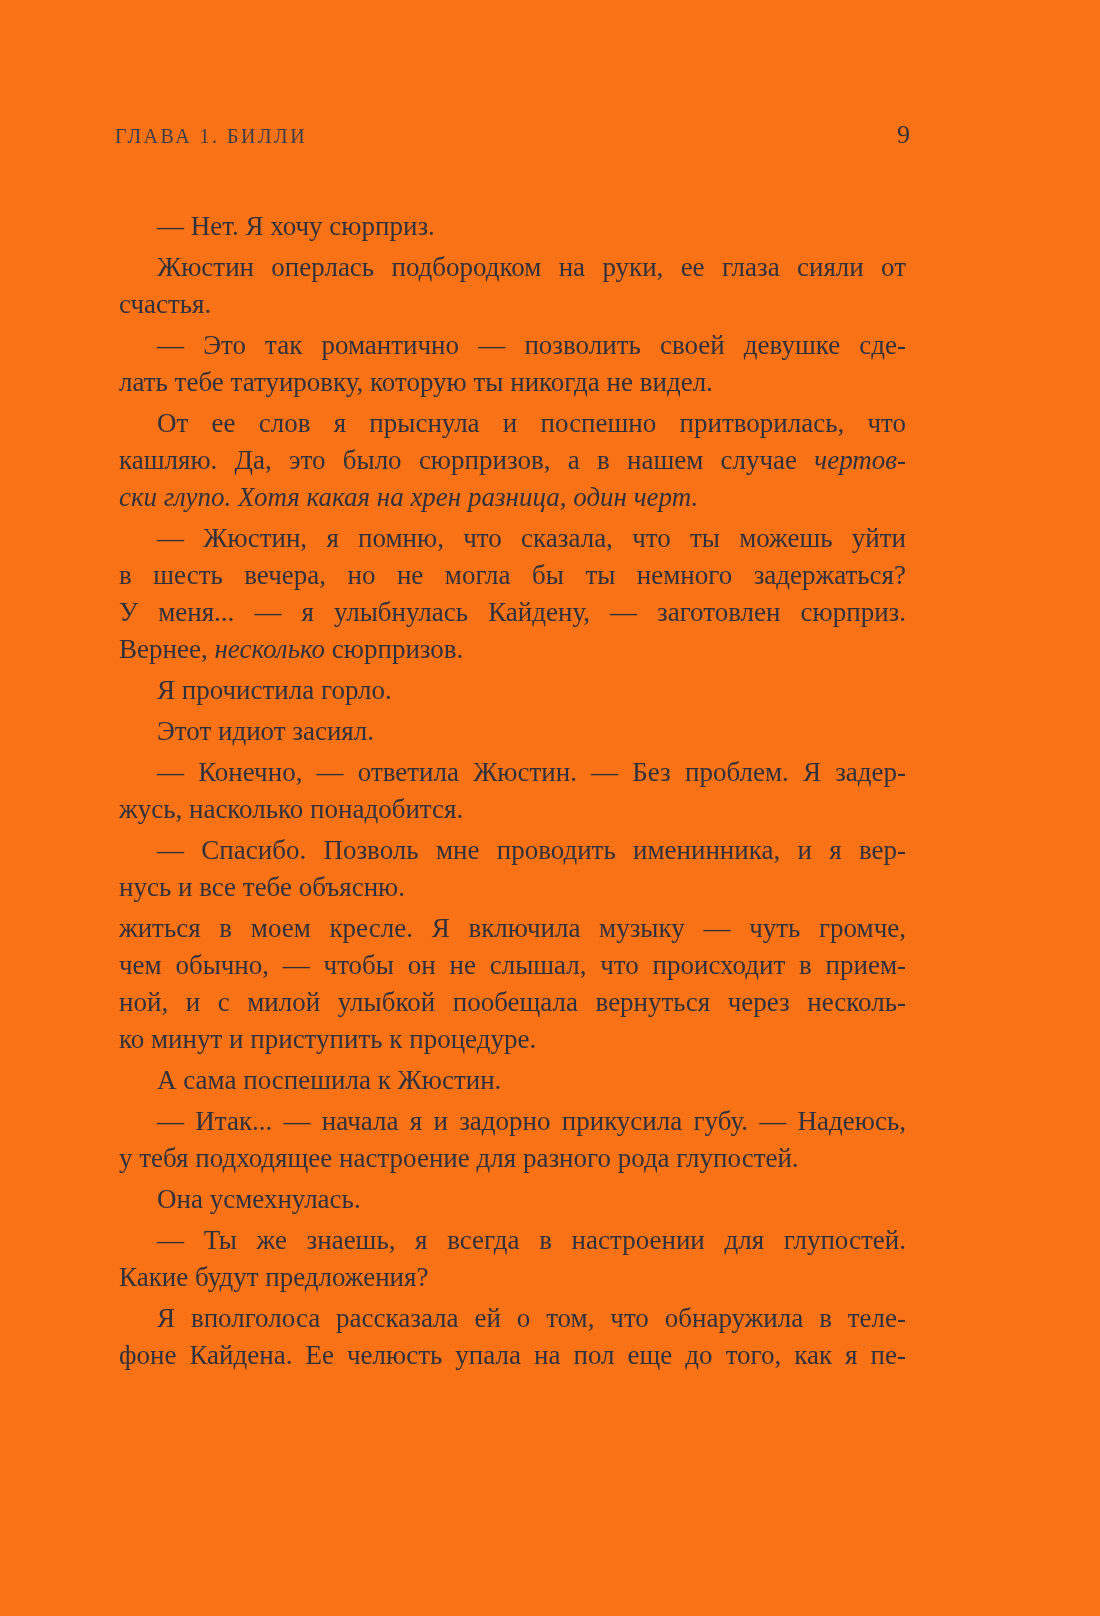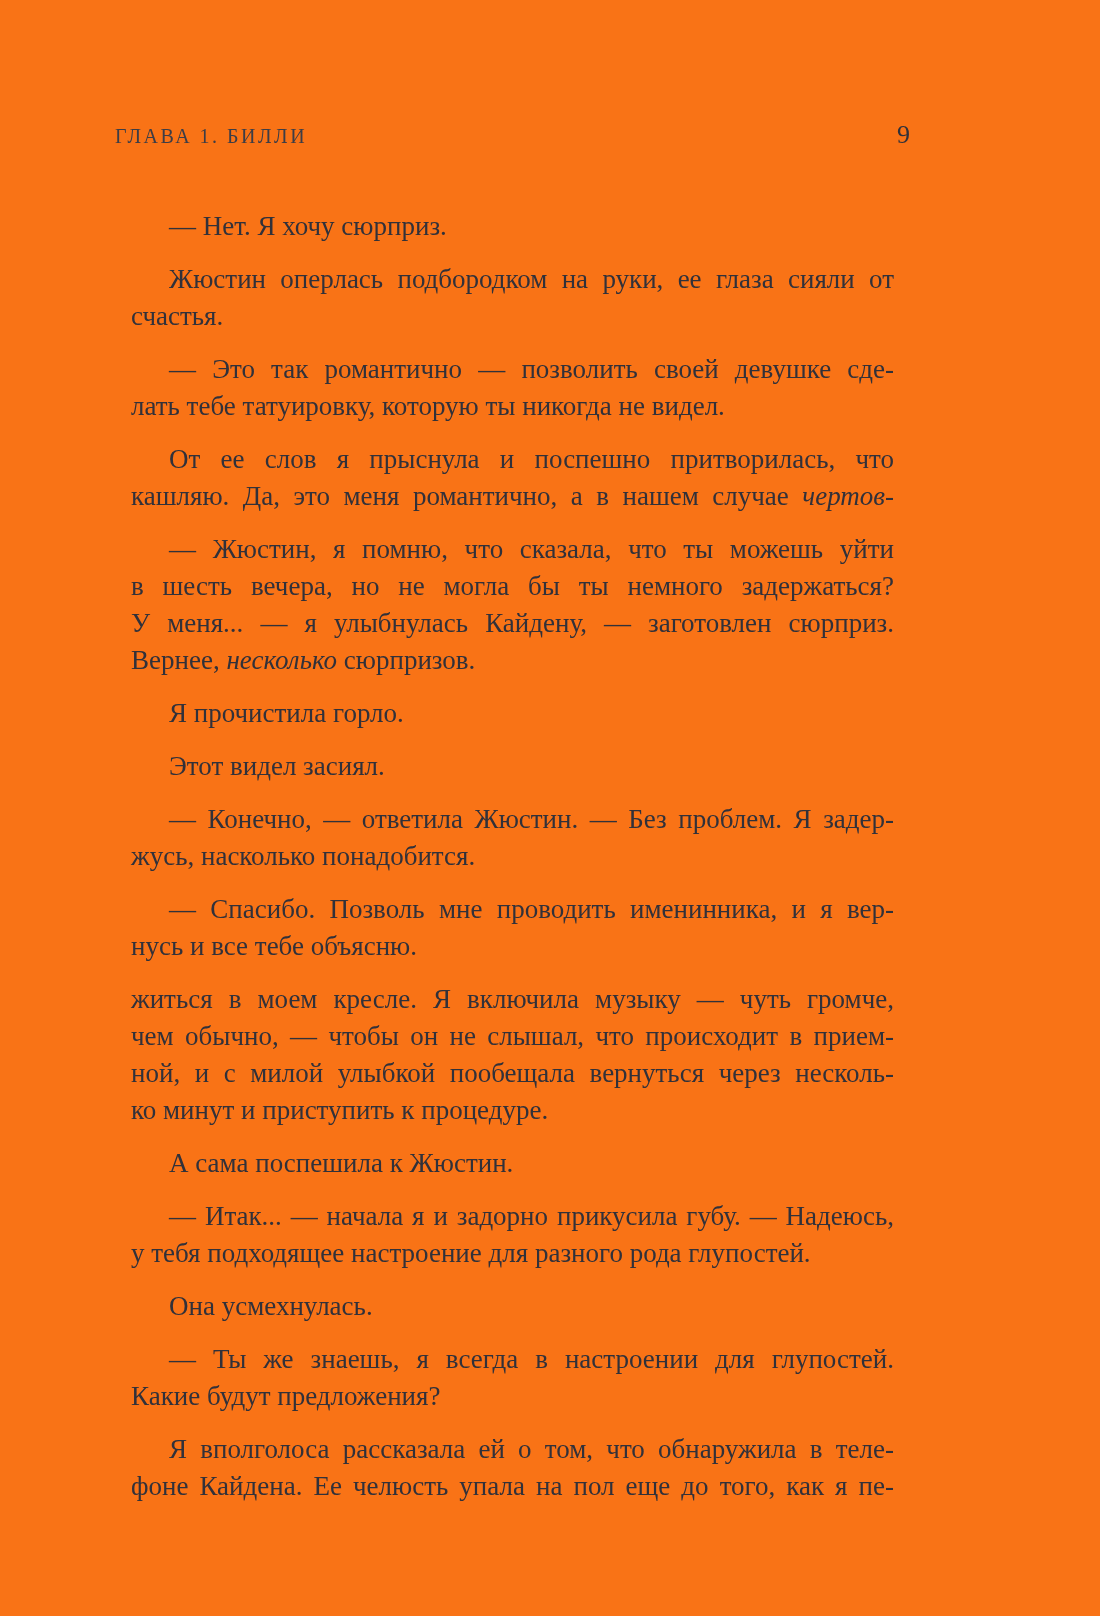--- a/index.html
+++ b/index.html
@@ -32,21 +32,21 @@
   }
   .page-number {
     font-size: 26px;
     color: #31313a;
   }
   .text-block {
     font-size: 27px;
     line-height: 37px;
   }
   .para {
-    margin: 16px;
+    margin: 4px;
   }
   .line {
     text-align: justify;
     text-align-last: justify;
     white-space: normal;
   }
   .line.last {
     text-align-last: left;
   }
   .line.first {
@@ -71,33 +71,34 @@
       <div class="para">
         <div class="line first"><span>Жюстин оперлась подбородком на руки, ее глаза сияли от</span></div>
         <div class="line last"><span>счастья.</span></div>
       </div>
       <div class="para">
         <div class="line first"><span>— Это так романтично — позволить своей девушке сде-</span></div>
         <div class="line last"><span>лать тебе татуировку, которую ты никогда не видел.</span></div>
       </div>
       <div class="para">
         <div class="line first"><span>От ее слов я прыснула и поспешно притворилась, что</span></div>
-        <div class="line"><span>кашляю. Да, это меня романтично, а в нашем случае </span><em>чертов-</em></div>
+        <div class="line"><span>кашляю. Да, это было сюрпризов, а в нашем случае </span><em>чертов-</em></div>
+        <div class="line last"><em>ски глупо. Хотя какая на хрен разница, один черт.</em></div>
       </div>
       <div class="para">
         <div class="line first"><span>— Жюстин, я помню, что сказала, что ты можешь уйти</span></div>
         <div class="line"><span>в шесть вечера, но не могла бы ты немного задержаться?</span></div>
         <div class="line"><span>У меня... — я улыбнулась Кайдену, — заготовлен сюрприз.</span></div>
         <div class="line last"><span>Вернее, </span><em>несколько</em><span> сюрпризов.</span></div>
       </div>
       <div class="para">
         <div class="line first last"><span>Я прочистила горло.</span></div>
       </div>
       <div class="para">
-        <div class="line first last"><span>Этот видел засиял.</span></div>
+        <div class="line first last"><span>Этот идиот засиял.</span></div>
       </div>
       <div class="para">
         <div class="line first"><span>— Конечно, — ответила Жюстин. — Без проблем. Я задер-</span></div>
         <div class="line last"><span>жусь, насколько понадобится.</span></div>
       </div>
       <div class="para">
         <div class="line first"><span>— Спасибо. Позволь мне проводить именинника, и я вер-</span></div>
         <div class="line last"><span>нусь и все тебе объясню.</span></div>
       </div>
       <div class="para">

